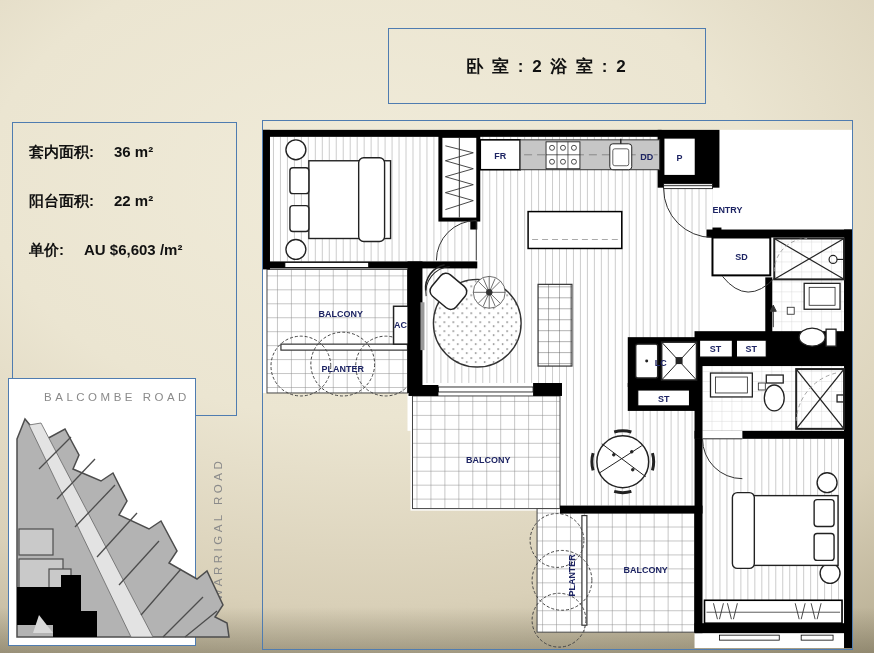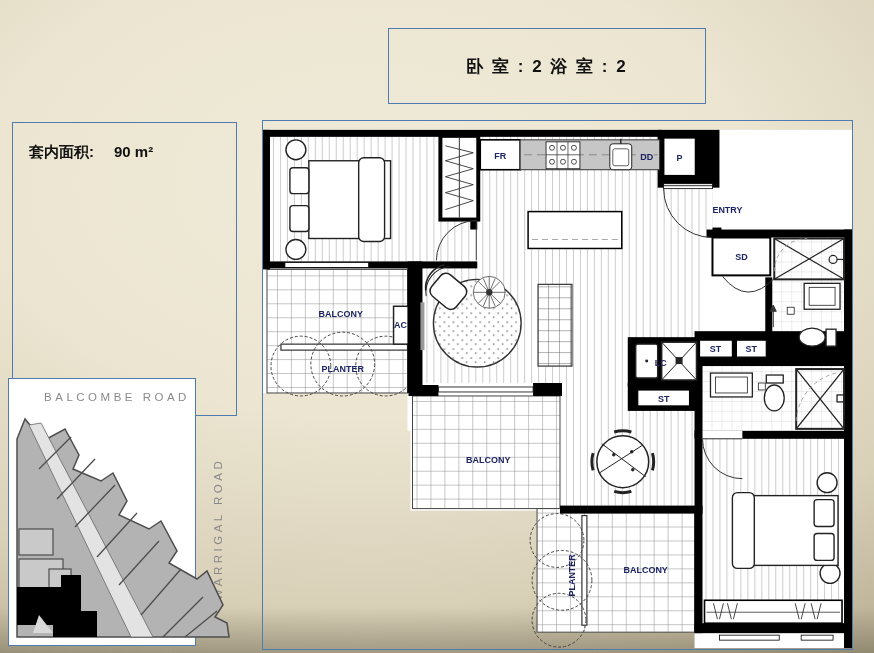--- a/index.html
+++ b/index.html
@@ -49,21 +49,29 @@
 <div class="slide">
 
 
   <div class="summary-box">
     <div>卧 室 : 2  浴 室 : 2</div>
   </div>
 
   <div class="info-panel">
     <div class="info-row">
       <span>套内面积:</span>
-      <span>90 m²</span>
+      <span>36 m²</span>
+    </div>
+    <div class="info-row">
+      <span>阳台面积:</span>
+      <span>22 m²</span>
+    </div>
+    <div class="info-row">
+      <span>单价:</span>
+      <span>AU $6,603 /m²</span>
     </div>
   </div>
 
   <div class="map-box">
     <svg width="230" height="266" viewBox="0 0 230 266">
       <text class="map-road" x="108" y="22" text-anchor="middle">BALCOMBE ROAD</text>
       <text class="map-road" x="213" y="150" text-anchor="middle" transform="rotate(-90 213 150)">WARRIGAL ROAD</text>
       <g>
         <polygon fill="#b3b3b3" stroke="#4d4d4d" stroke-width="1.5" points="8,60 16,40 34,62 56,50 70,76 64,90 92,102 104,94 118,122 110,136 140,150 152,142 168,172 160,184 188,200 198,192 214,226 206,238 218,244 220,258 8,258"></polygon>
         <polygon fill="#e3e3e3" stroke="#666" stroke-width="0.8" points="20,46 32,44 144,258 122,258"></polygon>

